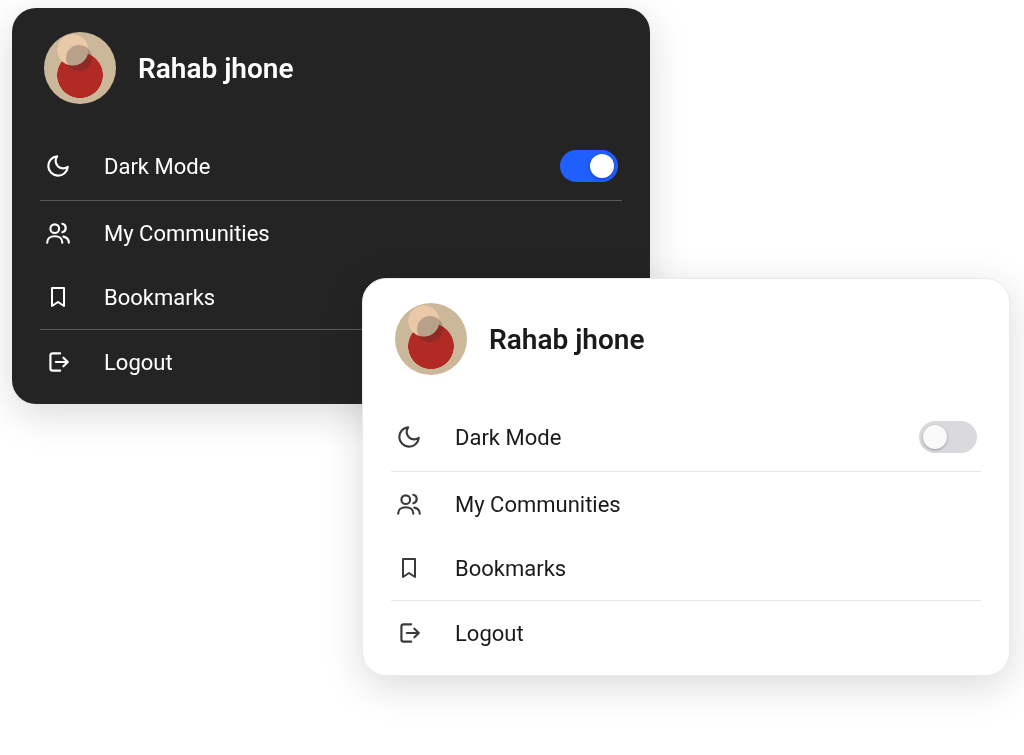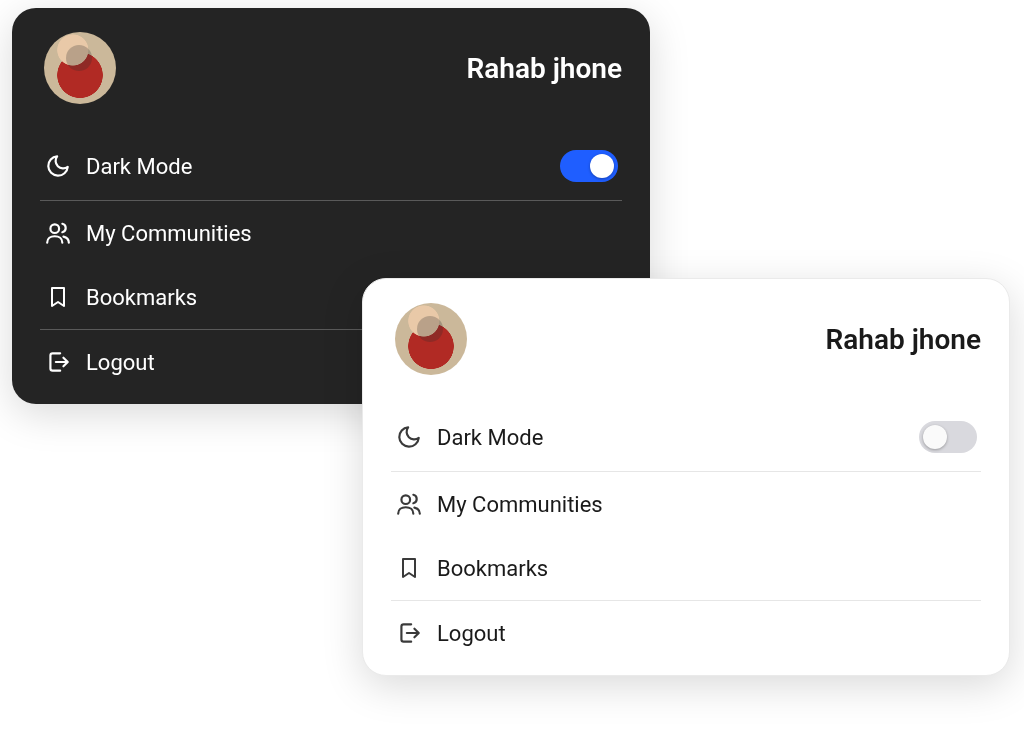--- a/index.html
+++ b/index.html
@@ -32,21 +32,20 @@
     color: #1a1a1a;
     border: 1px solid #eaeaea;
   }
 
   .profile-row {
     display: flex;
     align-items: center;
     gap: 22px;
     margin-bottom: 28px;
     padding-left: 4px;
-    justify-content: space-between;
   }
   .avatar {
     width: 72px; height: 72px;
     border-radius: 50%;
     background: radial-gradient(circle at 40% 25%, #e9c9a8 0 22%, transparent 23%),
                 radial-gradient(circle at 50% 60%, #b12a24 0 40%, transparent 41%),
                 linear-gradient(#cbb89a, #cbb89a);
     flex-shrink: 0;
     position: relative;
     overflow: hidden;
@@ -59,21 +58,21 @@
     opacity:.25;
   }
   .username {
     font-size: 28px;
     font-weight: 600;
   }
 
   .menu-row {
     display: flex;
     align-items: center;
-    gap: 14px;
+    gap: 32px;
     padding: 18px 4px;
     font-size: 22px;
     cursor: pointer;
   }
   .menu-row .icon {
     width: 28px; height: 28px;
     display: inline-flex;
     align-items: center;
     justify-content: center;
     flex-shrink: 0;

